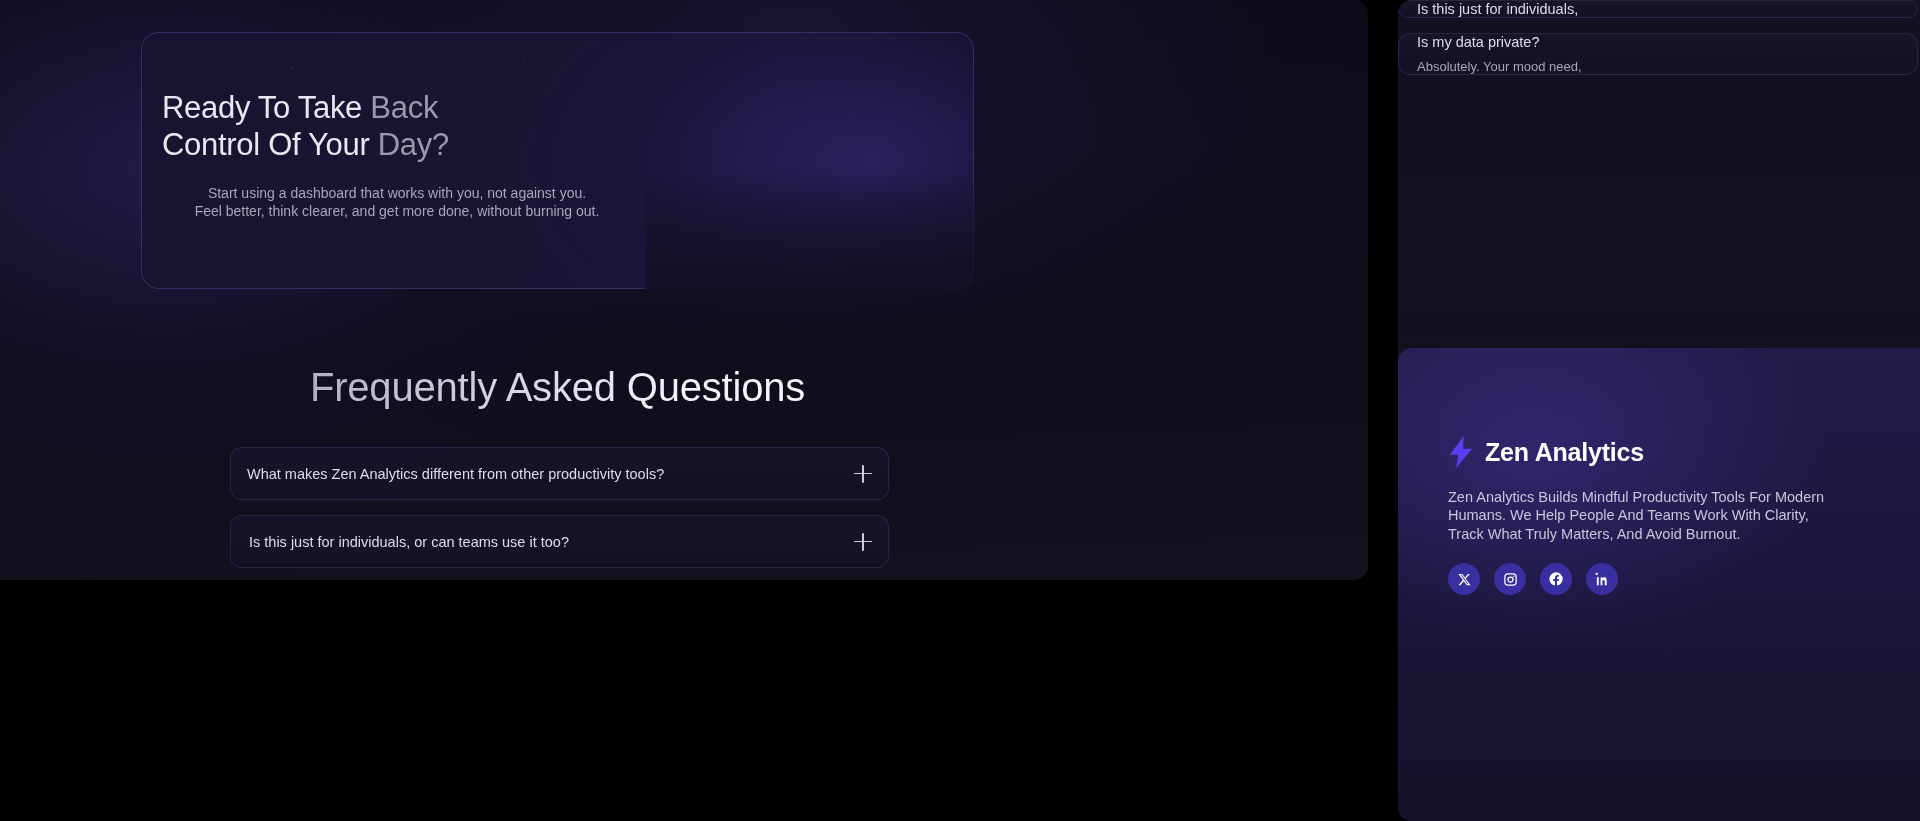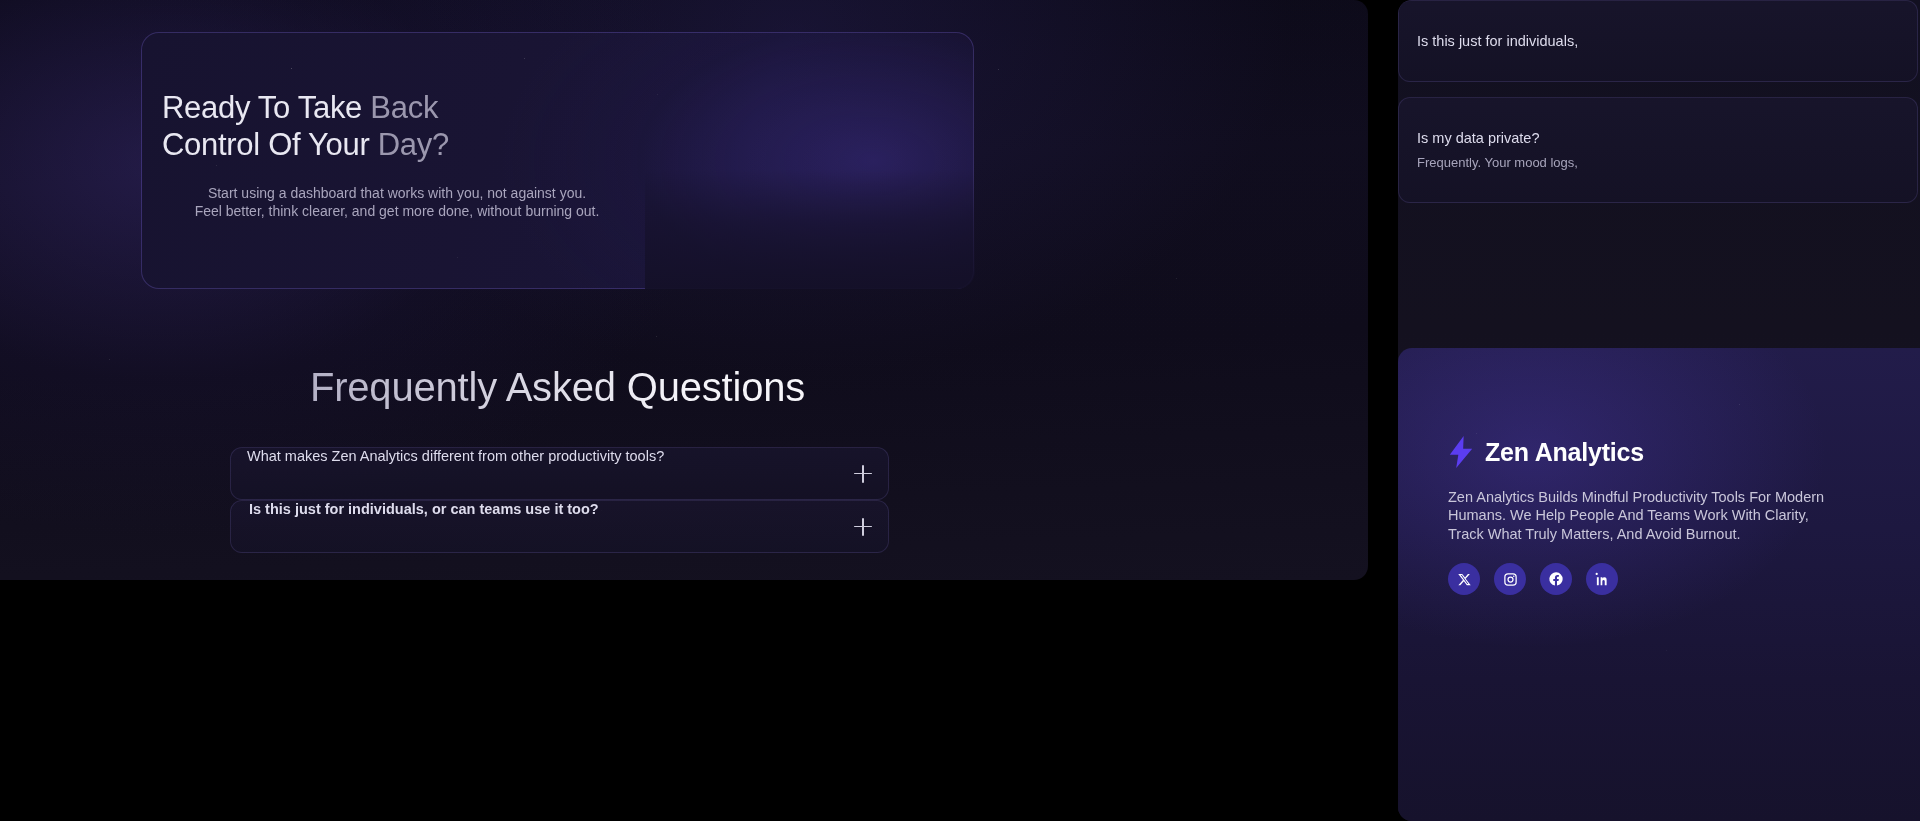--- a/index.html
+++ b/index.html
@@ -75,45 +75,45 @@
 
   
   .faq-title{
     position:absolute;left:0;top:365px;width:1115px;text-align:center;
     font-size:40px;font-weight:400;letter-spacing:-0.2px;
     background:linear-gradient(90deg,#6e6a85 0%,#b4b1c6 28%,#f3f2f8 60%,#ffffff 100%);
     -webkit-background-clip:text;background-clip:text;color:transparent;
   }
   .faq-list{position:absolute;left:230px;top:447px;width:659px;z-index:3;}
   .faq-item{
-    position:relative;height:53px;border-radius:12px;
+    position:relative;height:53px;border-radius:12px;margin-bottom:15px;
     border:1px solid rgba(112,98,178,0.22);
     background:linear-gradient(180deg,rgba(28,24,52,0.55) 0%,rgba(22,19,42,0.55) 100%);
-    display:flex;
+    display:flex;align-items:center;
   }
   .faq-q{font-size:14.5px;color:#dedced;padding-left:16px;}
-  .faq-item.indent .faq-q{padding-left:18px;font-weight:bold;}
+  .faq-item.indent .faq-q{padding-left:18px;}
   .faq-plus{position:absolute;right:16px;top:50%;transform:translateY(-50%);
     width:18px;height:18px;}
   .faq-plus:before,.faq-plus:after{content:"";position:absolute;background:#cfcddd;border-radius:1px;}
   .faq-plus:before{left:0;top:8px;width:18px;height:1.6px;}
   .faq-plus:after{top:0;left:8px;height:18px;width:1.6px;}
 
   
   .panel-right{
     position:absolute;left:1398px;top:0;width:560px;height:821px;
     background:linear-gradient(180deg,#121021 0%,#14111f 40%,#17142a 100%);
     border-radius:14px 0 0 14px;overflow:hidden;
   }
   .r-faq{position:absolute;left:0;top:0;width:100%;padding:0;}
   .r-faq-item{
     position:relative;margin:0 0 15px 0;border-radius:12px;
     border:1px solid rgba(112,98,178,0.22);
     background:linear-gradient(180deg,rgba(28,24,52,0.55) 0%,rgba(22,19,42,0.55) 100%);
-    padding:32px 18px;width:520px;
+    padding:0 18px;width:520px;
   }
   .r-faq-q{font-size:14.5px;color:#dedced;white-space:nowrap;}
   .r-faq-a{font-size:13px;color:#a7a4bb;margin-top:9px;white-space:nowrap;}
 
   .r-footer{
     position:absolute;left:0;top:348px;width:560px;height:473px;
     background:
       radial-gradient(420px 280px at 24% 22%, rgba(92,70,210,0.28) 0%, rgba(0,0,0,0) 70%),
       linear-gradient(180deg,#221c4a 0%,#1d1840 38%,#191434 70%,#16122c 100%);
     border-radius:14px 0 0 0;overflow:hidden;
@@ -171,21 +171,21 @@
 
   </div>
 
   <div class="panel-right">
     <div class="r-faq" id="rfaq">
         <div class="r-faq-item">
           <div class="r-faq-q">Is this just for individuals,</div>
         </div>
         <div class="r-faq-item">
           <div class="r-faq-q">Is my data private?</div>
-          <div class="r-faq-a">Frequently. Your mood logs,</div>
+          <div class="r-faq-a">Absolutely. Your mood need,</div>
         </div>
       </div>
 
     <div class="r-footer">
       <div class="brand">
         <svg class="brand-bolt" viewBox="0 0 24 30">
           <path d="M14.5 0 L1.5 17.5 h8 L7.5 30 L22.5 12 h-8.5 z" fill="#5b3df0"></path>
         </svg>
         <div class="brand-name">Zen Analytics</div>
       </div>

